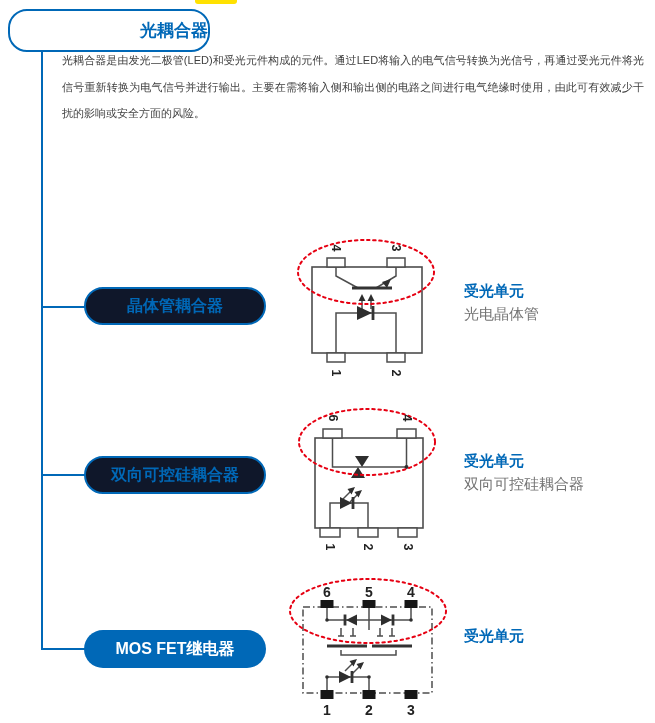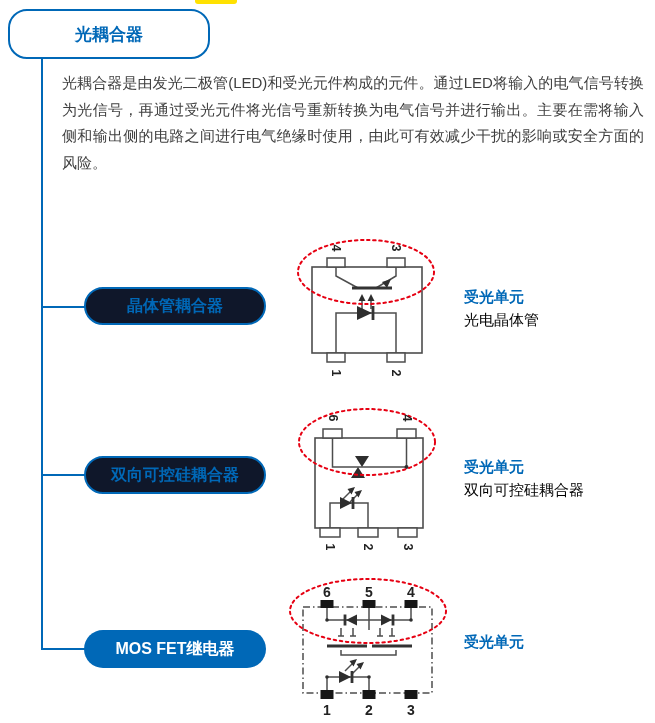--- a/index.html
+++ b/index.html
@@ -10,39 +10,39 @@
     --yellow:#ffe100;
   }
   html,body{margin:0;padding:0;background:#fff;}
   .stage{
     position:relative;width:655px;height:723px;background:#fff;overflow:hidden;
     font-family:"Liberation Sans","DejaVu Sans",sans-serif;color:var(--text);
   }
   .yellow-sliver{position:absolute;left:195px;top:0;width:42px;height:4px;
     background:var(--yellow);border-radius:0 0 3px 3px;}
   .title-badge{
-    position:absolute;left:8px;top:9px;width:202px;height:50px;background:#fff;
+    position:absolute;left:8px;top:9px;width:202px;height:43px;background:#fff;
     border:2px solid var(--accent-blue);border-radius:19px;box-sizing:border-box;
-    display:flex;align-items:center;justify-content:center;
+    display:flex;align-items:center;justify-content:flex-end;
     font-size:17px;font-weight:bold;color:var(--accent-blue);z-index:3;}
   .trunk{position:absolute;left:41px;top:43px;width:2px;height:607px;background:var(--accent-blue);}
   .branch{position:absolute;left:43px;width:42px;height:2px;background:var(--accent-blue);}
   #branch1{top:306px}#branch2{top:474px}#branch3{top:648px}
   .pill{
     position:absolute;left:84px;width:182px;height:38px;border-radius:19px;box-sizing:border-box;
     display:flex;align-items:center;justify-content:center;font-size:16px;font-weight:bold;z-index:2;}
   .pill.outline{border:2px solid var(--accent-blue);color:var(--accent-blue);background:#0f172a;}
   .pill.filled{background:var(--accent-blue);color:#fff;}
   #pill1{top:287px}#pill2{top:456px}#pill3{top:630px}
-  .intro{position:absolute;left:62px;top:70px;width:582px;font-size:15px;line-height:26.5px;
+  .intro{position:absolute;left:62px;top:47px;width:582px;font-size:11px;line-height:26.5px;
     color:var(--text);text-align:justify;}
   .intro p{margin:0 0 11px;}
   .unit-label{position:absolute;left:464px;width:185px;font-size:15px;line-height:20px;}
-  .unit-title{color:var(--accent-blue);font-weight:bold;margin-top:6px;}
-  .unit-value{color:#000000;margin-top:3px;}
+  .unit-title{color:var(--accent-blue);font-weight:bold;}
+  .unit-value{color:#737373;margin-top:3px;}
   #unit1{top:281px}#unit2{top:451px}#unit3{top:626px}
   .diagram{position:absolute;}
   #diag1{left:295px;top:238px}#diag2{left:295px;top:406px}#diag3{left:285px;top:576px}
   
   .ln{stroke:var(--line-gray);stroke-width:1.5;fill:none;}
   .lnthick{stroke:#333;stroke-width:2.8;fill:none;}
   .fl{fill:#2e2e2e;stroke:none;}
   .pinrect{fill:#fff;stroke:var(--line-gray);stroke-width:1.5;}
   .pinsolid{fill:#161616;stroke:none;}
   .pkg{fill:#fff;stroke:var(--line-gray);stroke-width:1.6;}

